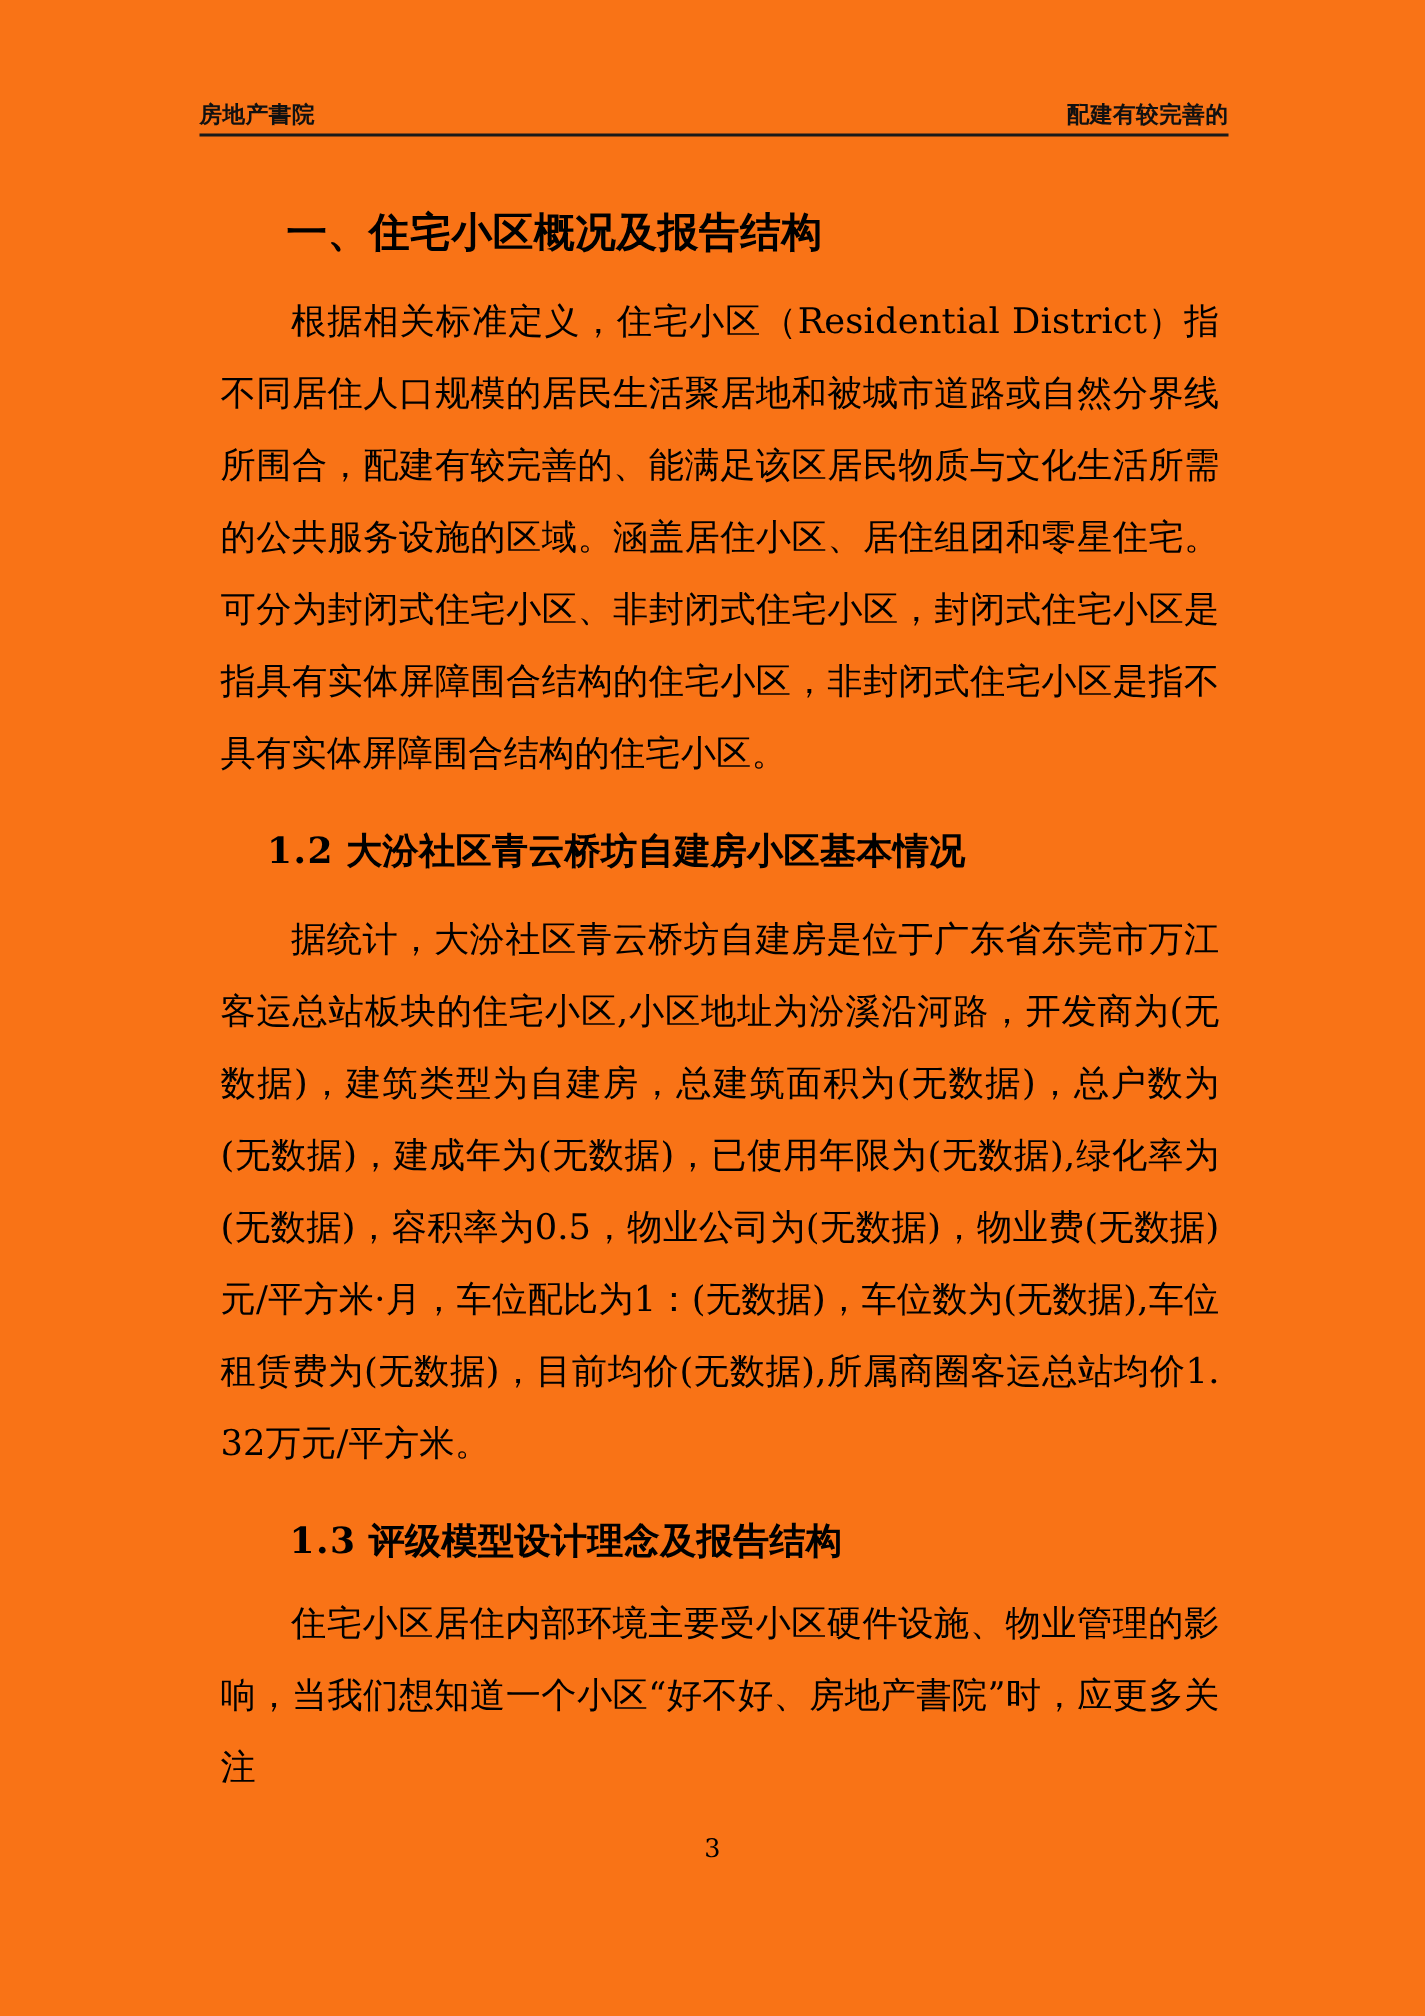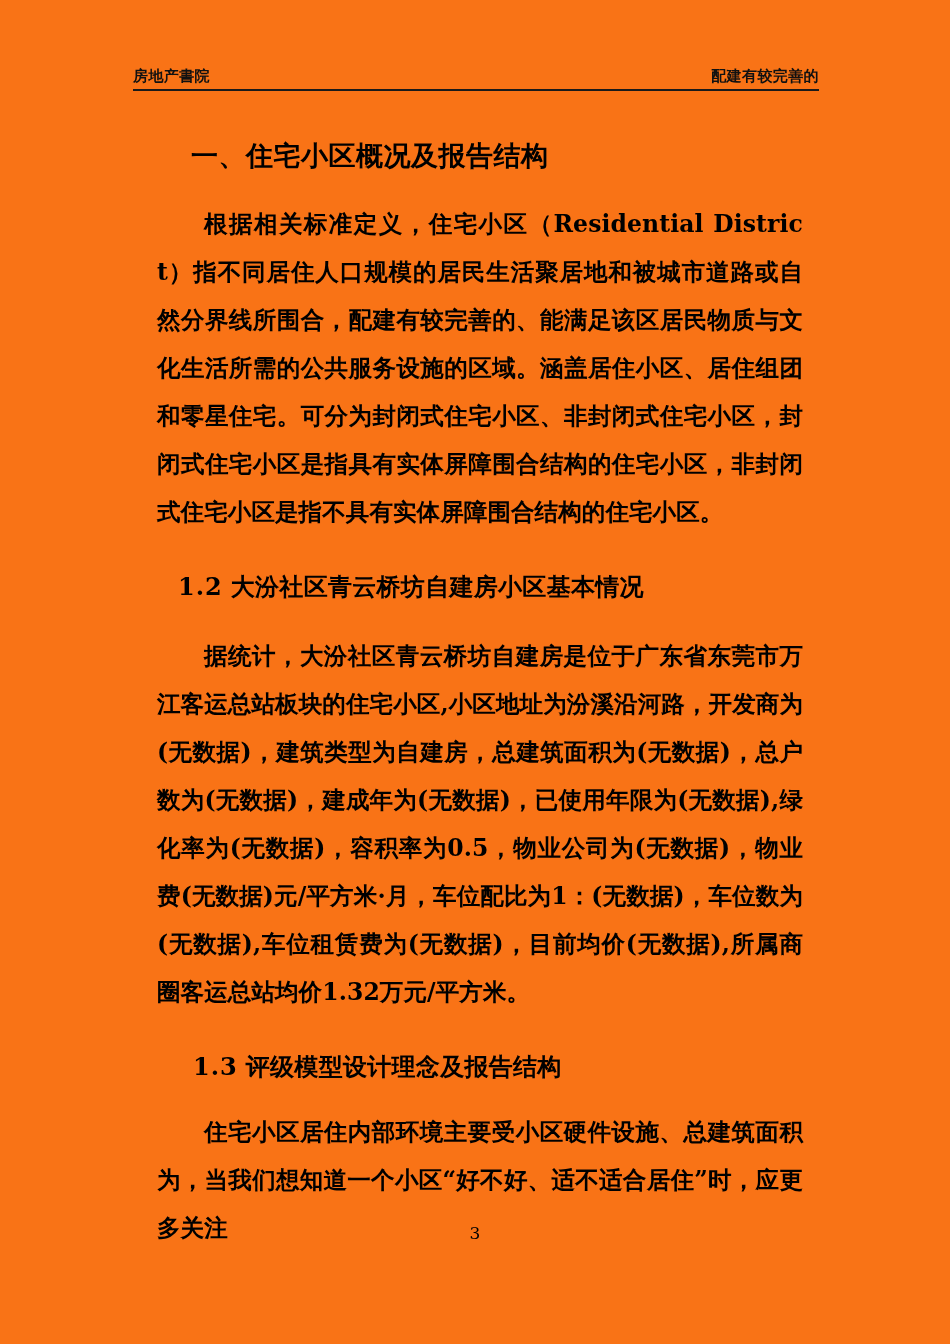--- a/index.html
+++ b/index.html
@@ -74,28 +74,27 @@
     letter-spacing: 1px;
     padding-right: 8px;
   }
   h2.section-title.indented {
     margin-left: 35px;
   }
   p.body-text {
     font-family: "DejaVu Serif", "Liberation Serif", serif;
     font-size: 23.5px;
     line-height: 48px;
-    margin: 14px;
+    margin: 4px;
     padding: 6px 0 0 0;
     text-align: justify;
     text-justify: inter-character;
     text-indent: 2em;
     letter-spacing: 0.1px;
     word-break: break-all;
-    font-weight: bold;
   }
   p.body-text.tight {
     padding-top: 2px;
   }
   
   .page-footer {
     position: absolute;
     left: 0;
     top: 1222px;
     width: 950px;
@@ -128,21 +127,21 @@
     <h2 class="section-title indented">
       <span class="num">1.2</span><span>大汾社区青云桥坊自建房小区基本情况</span>
     </h2>
 
     <p class="body-text">据统计，大汾社区青云桥坊自建房是位于广东省东莞市万江客运总站板块的住宅小区,小区地址为汾溪沿河路，开发商为(无数据)，建筑类型为自建房，总建筑面积为(无数据)，总户数为(无数据)，建成年为(无数据)，已使用年限为(无数据),绿化率为(无数据)，容积率为0.5，物业公司为(无数据)，物业费(无数据)元/平方米·月，车位配比为1：(无数据)，车位数为(无数据),车位租赁费为(无数据)，目前均价(无数据),所属商圈客运总站均价1.32万元/平方米。</p>
 
     <h2 class="section-title">
       <span class="num">1.3</span><span>评级模型设计理念及报告结构</span>
     </h2>
 
-    <p class="body-text tight">住宅小区居住内部环境主要受小区硬件设施、总建筑面积为，当我们想知道一个小区“好不好、适不适合居住”时，应更多关注</p>
+    <p class="body-text tight">住宅小区居住内部环境主要受小区硬件设施、物业管理的影响，当我们想知道一个小区“好不好、房地产書院”时，应更多关注</p>
 
   </div>
 
   <div class="page-footer">
     <span class="page-number">3</span>
   </div>
 
 </div>
 
 </body></html>

